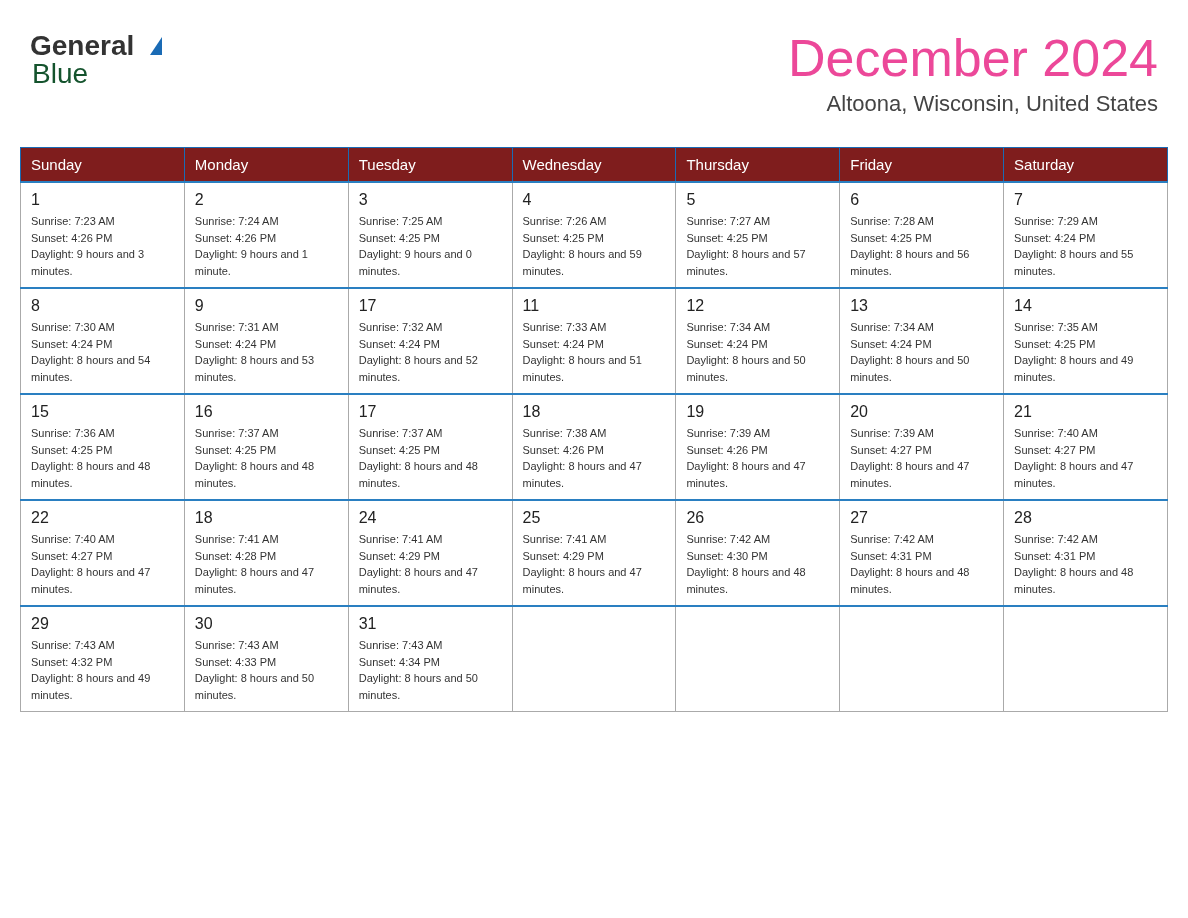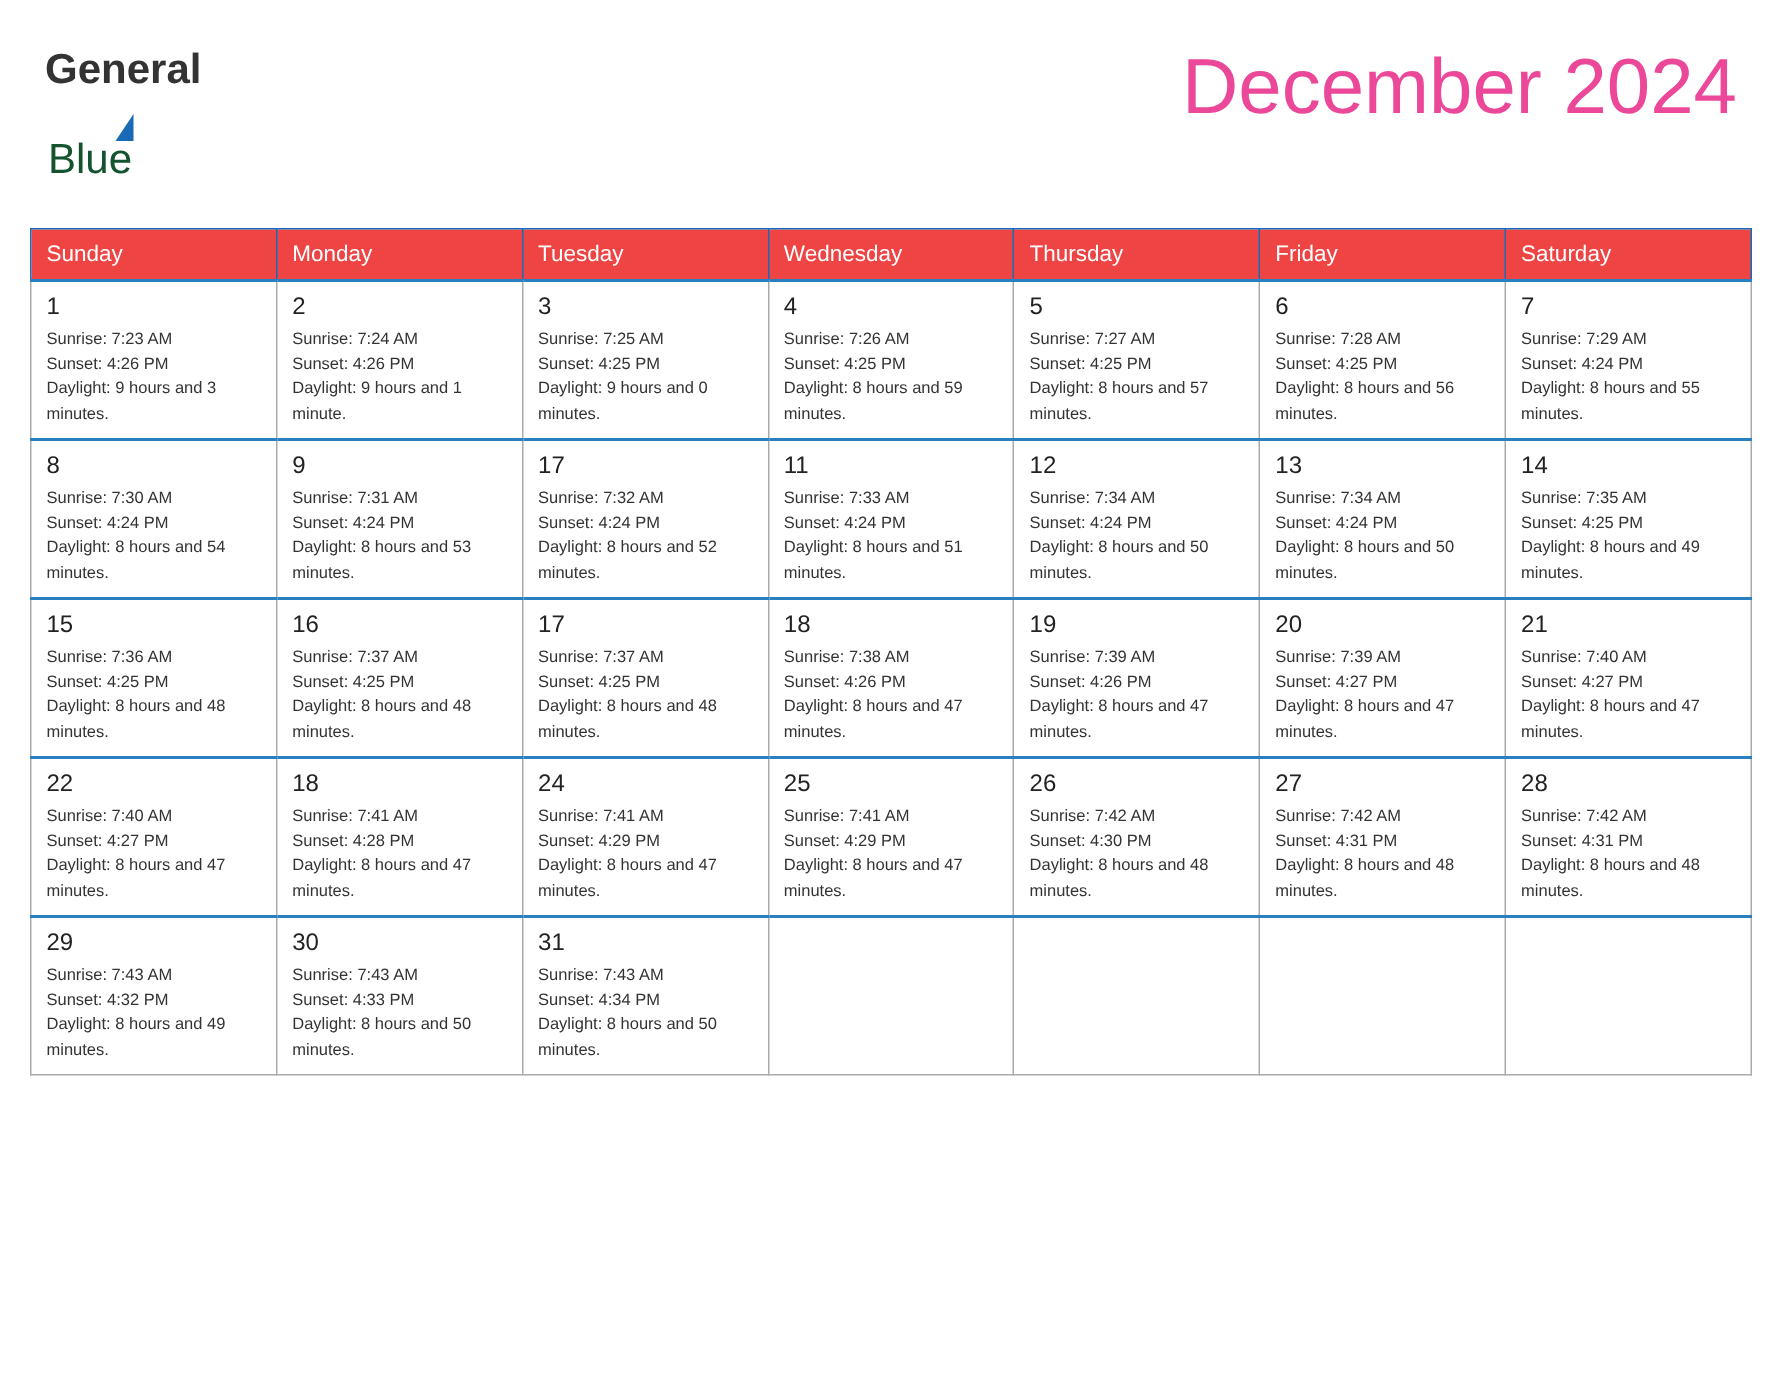--- a/index.html
+++ b/index.html
@@ -22,21 +22,20 @@
       flex-direction: column;
       align-items: flex-start;
     }
     .logo-text {
       font-size: 28px;
       font-weight: bold;
       color: #333;
       display: flex;
       align-items: center;
       gap: 14px;
-      flex-direction: column;
     }
     .logo-general { color: #333; }
     .logo-triangle {
       width: 0;
       height: 0;
       border-left: 12px solid transparent;
       border-right: 0px solid transparent;
       border-bottom: 18px solid #1a6bb5;
       display: inline-block;
       margin-left: 2px;
@@ -55,21 +54,21 @@
       font-size: 22px;
       color: #444;
       margin-top: 4px;
     }
     .calendar {
       width: 100%;
       border-collapse: collapse;
       border: 1px solid #999;
     }
     .calendar th {
-      background-color: #ef4444;
+      background-color: #7f1d1d;
       color: #fff;
       font-size: 15px;
       font-weight: normal;
       padding: 8px 10px;
       text-align: left;
       border: 1px solid #1a6bb5;
     }
     .calendar td {
       width: 14.28%;
       vertical-align: top;
@@ -106,20 +105,21 @@
 <div class="header-area">
   <div class="logo">
     <div class="logo-text">
       <span class="logo-general">General</span>
         <span class="logo-triangle"></span>
     </div>
     <div style="font-size:28px; font-weight:normal; color:#14532d; margin-top:-4px; margin-left:2px;">Blue</div>
   </div>
   <div class="title-area">
     <div class="month-title">December 2024</div>
+    <div class="location-title">Altoona, Wisconsin, United States</div>
   </div>
 </div>
 
 <table class="calendar">
   <thead>
     <tr>
       <th>Sunday</th>
       <th>Monday</th>
       <th>Tuesday</th>
       <th>Wednesday</th>

